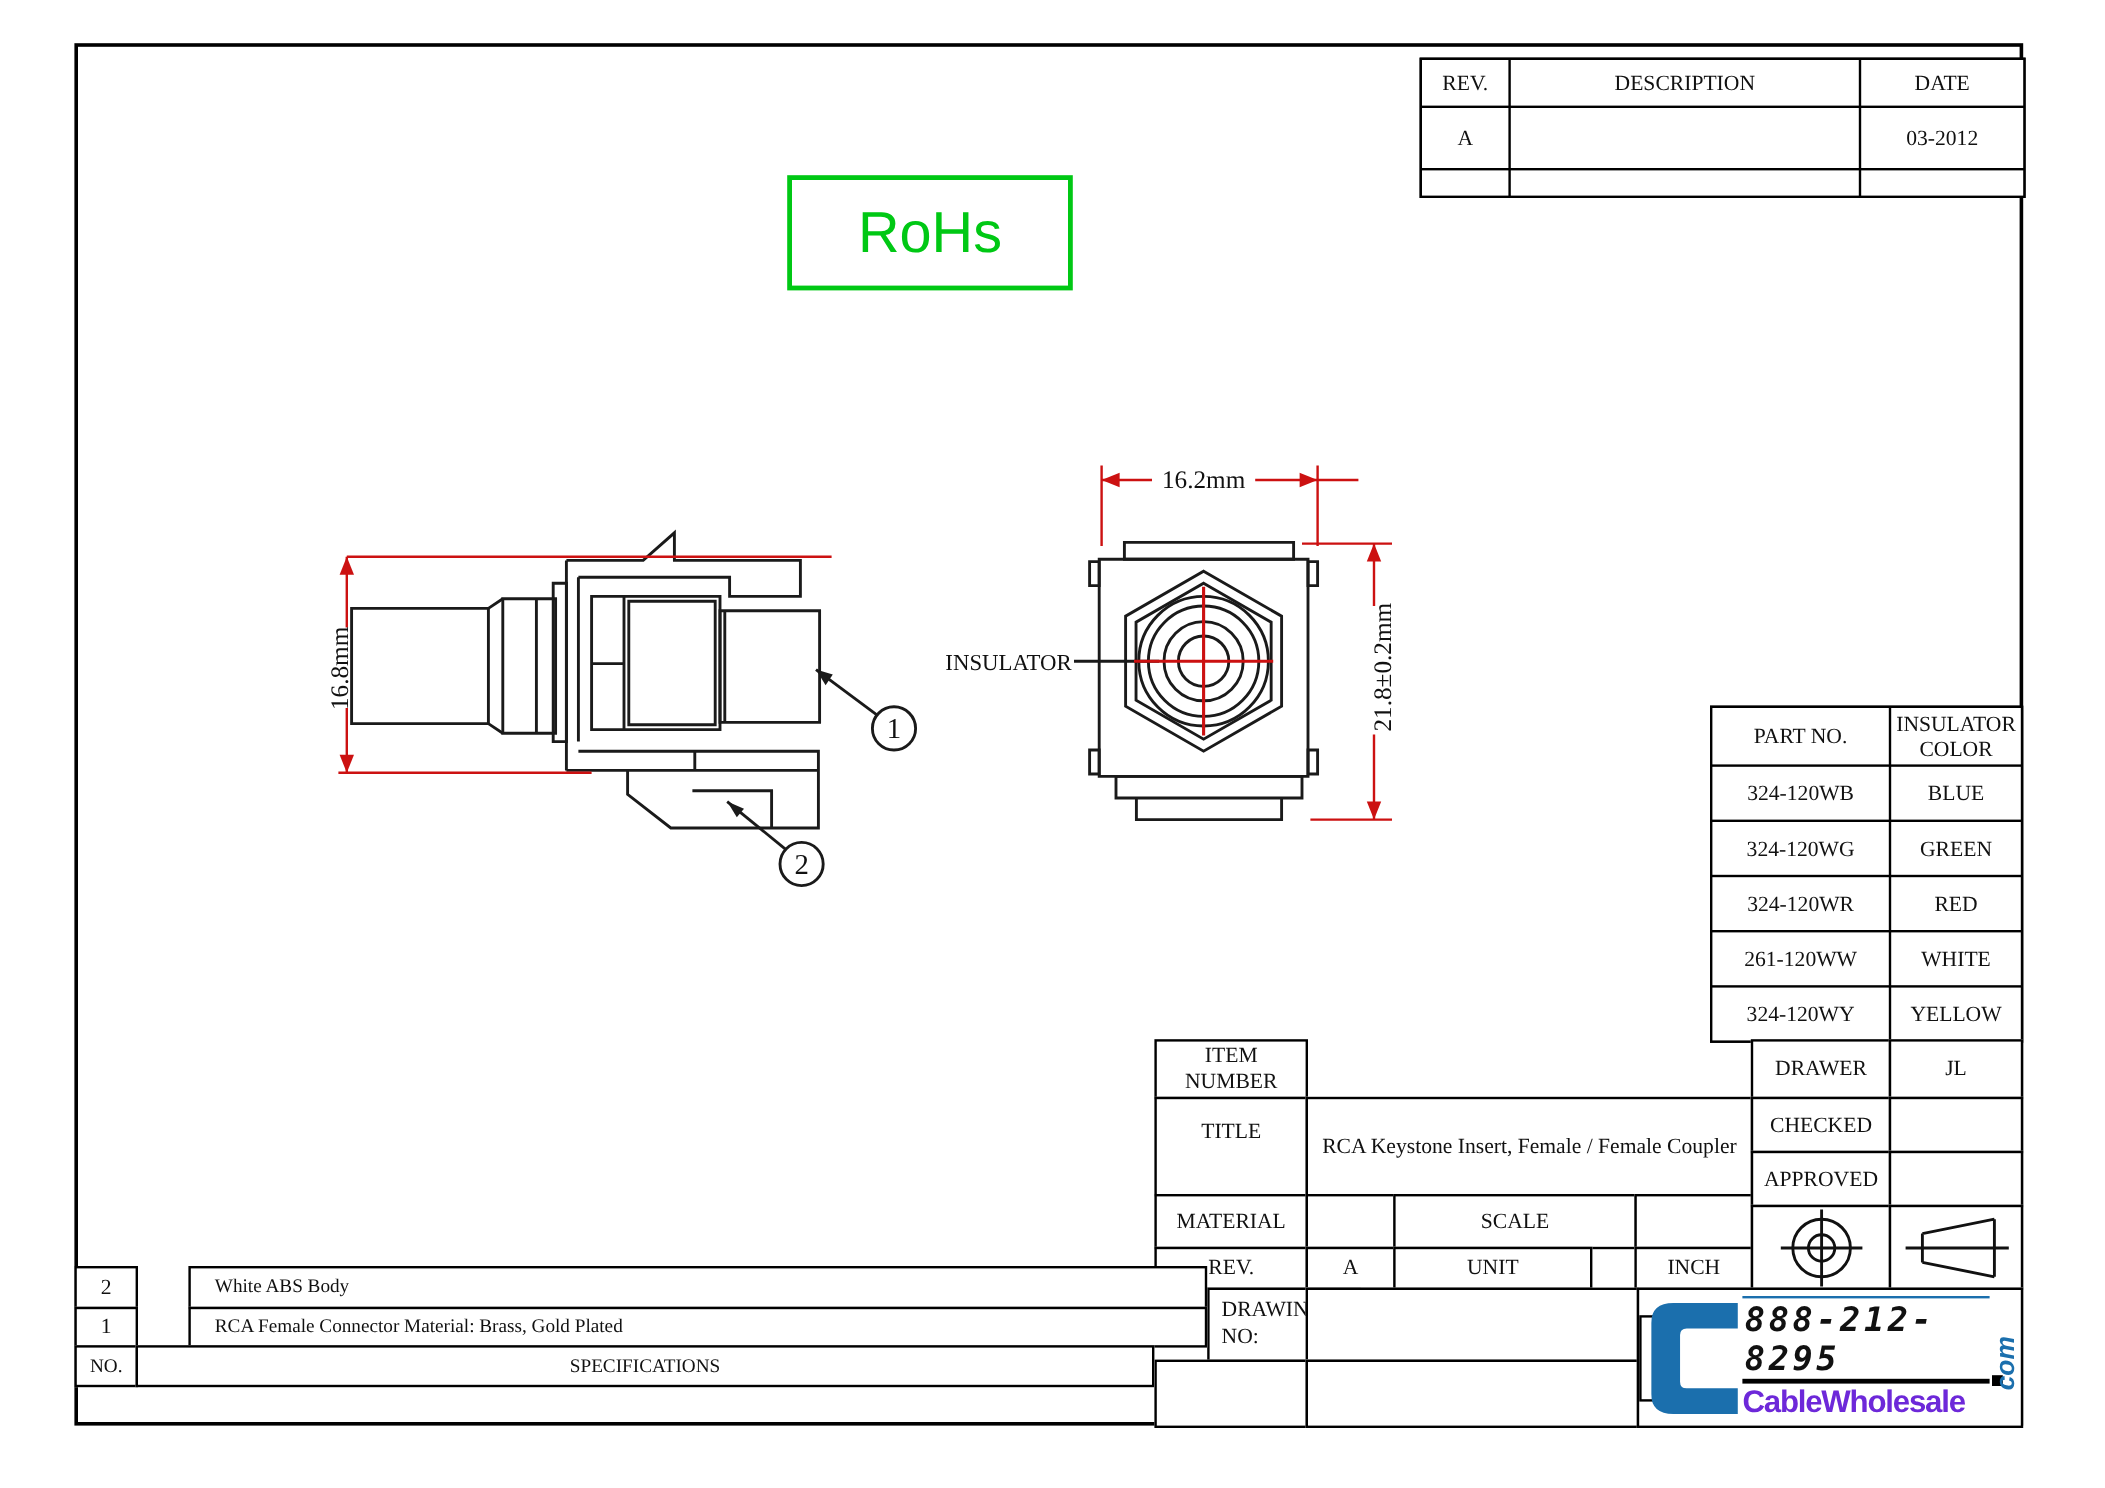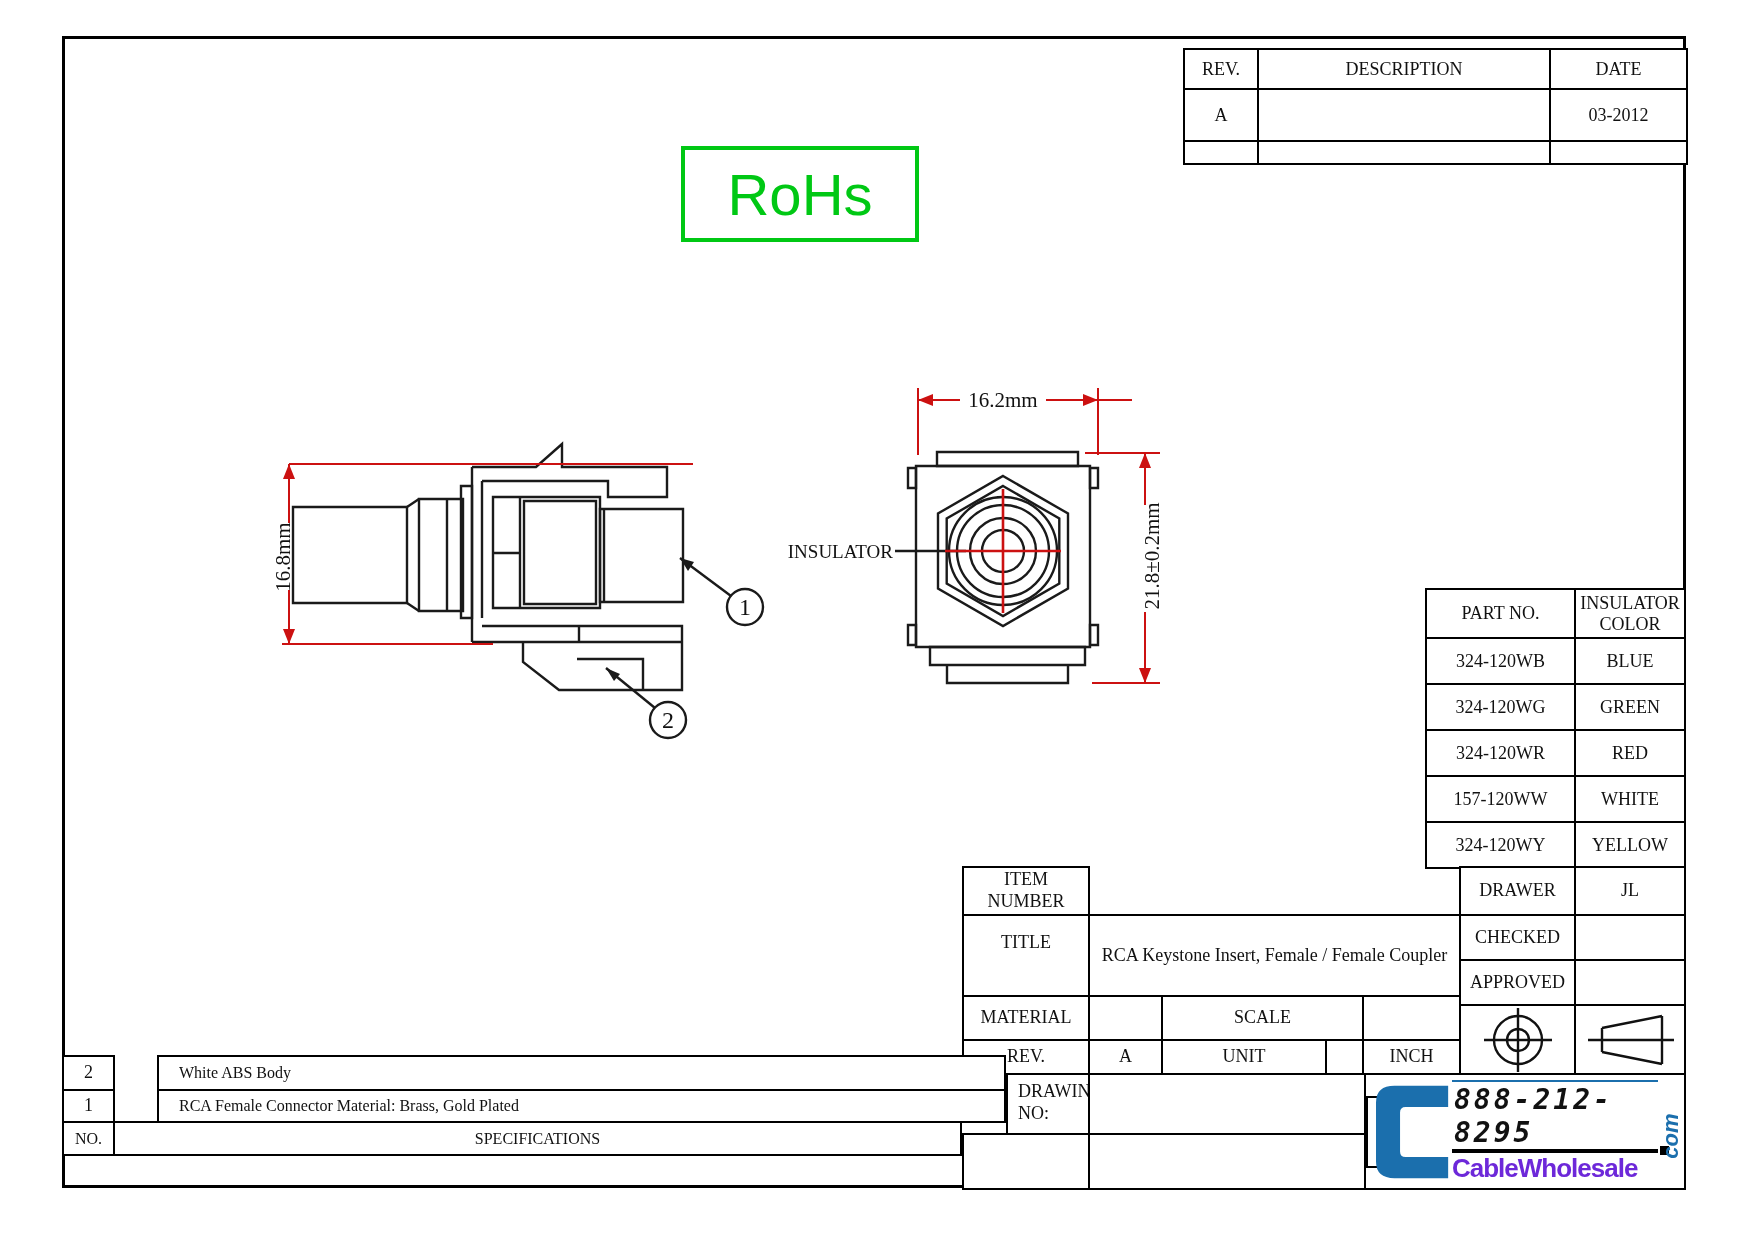--- a/index.html
+++ b/index.html
@@ -13,21 +13,21 @@
                    font-size:18px;line-height:1.15;text-align:center;}
   
   .cell{position:absolute;background:#fff;border:2px solid #000;box-sizing:border-box;
         display:flex;align-items:center;justify-content:center;font-size:18px;line-height:1.2;text-align:center;}
   .cell.left{justify-content:flex-start;text-align:left;padding-left:10px;margin-left:44px;}
   .cell.topalign{align-items:flex-start;padding-top:16px;}
   .small{font-size:16px;}
   
   .rohs{position:absolute;left:656px;top:146px;width:238px;height:96px;border:4px solid #00c814;
         box-sizing:border-box;display:flex;align-items:center;justify-content:center;
-        color:#00c814;font-family:"Liberation Sans","DejaVu Sans",sans-serif;font-size:58px;margin-left:25px;}
+        color:#00c814;font-family:"Liberation Sans","DejaVu Sans",sans-serif;font-size:48px;}
   
   .logo-cell{position:absolute;left:1364px;top:1073px;width:322px;height:117px;background:#fff;
              border:2px solid #000;box-sizing:border-box;display:flex;align-items:center;justify-content:center;}
   .logo-inner{display:flex;align-items:center;}
   .c-wrap{position:relative;width:84px;height:98px;flex:0 0 auto;}
   .c-tab{position:absolute;left:0;top:13px;width:16px;height:72px;border:2px solid #000;background:#fff;box-sizing:border-box;}
   .c-svg{position:absolute;left:10px;top:0;}
   .logo-text{display:flex;flex-direction:column;margin-left:2px;}
   .phone{font-family:"DejaVu Sans Mono","Liberation Mono",monospace;font-style:italic;font-weight:bold;
          font-size:28px;letter-spacing:3px;color:#111;border-top:2px solid #1b6fad;padding:1px 2px 0 2px;
@@ -123,21 +123,21 @@
 
   <div class="gridtable" style="left:1425px;top:588px;grid-template-columns:147px 108px;grid-template-rows:47px 44px 44px 44px 44px 44px;">
     <div>PART NO.</div>
     <div class="small" style="padding:0 12px;">INSULATOR COLOR</div>
     <div>324-120WB</div>
     <div>BLUE</div>
     <div>324-120WG</div>
     <div>GREEN</div>
     <div>324-120WR</div>
     <div>RED</div>
-    <div>157-120WW</div>
+    <div>261-120WW</div>
     <div>WHITE</div>
     <div>324-120WY</div>
     <div>YELLOW</div>
   </div>
 
   <div class="cell" style="left:962px;top:866px;width:128px;height:50px;">ITEM NUMBER</div>
   <div class="cell topalign" style="left:962px;top:914px;width:128px;height:83px;">TITLE</div>
   <div class="cell" style="left:1088px;top:914px;width:373px;height:83px;">RCA Keystone Insert, Female / Female Coupler</div>
   <div class="cell" style="left:962px;top:995px;width:128px;height:46px;">MATERIAL</div>
   <div class="cell" style="left:1088px;top:995px;width:75px;height:46px;"></div>

